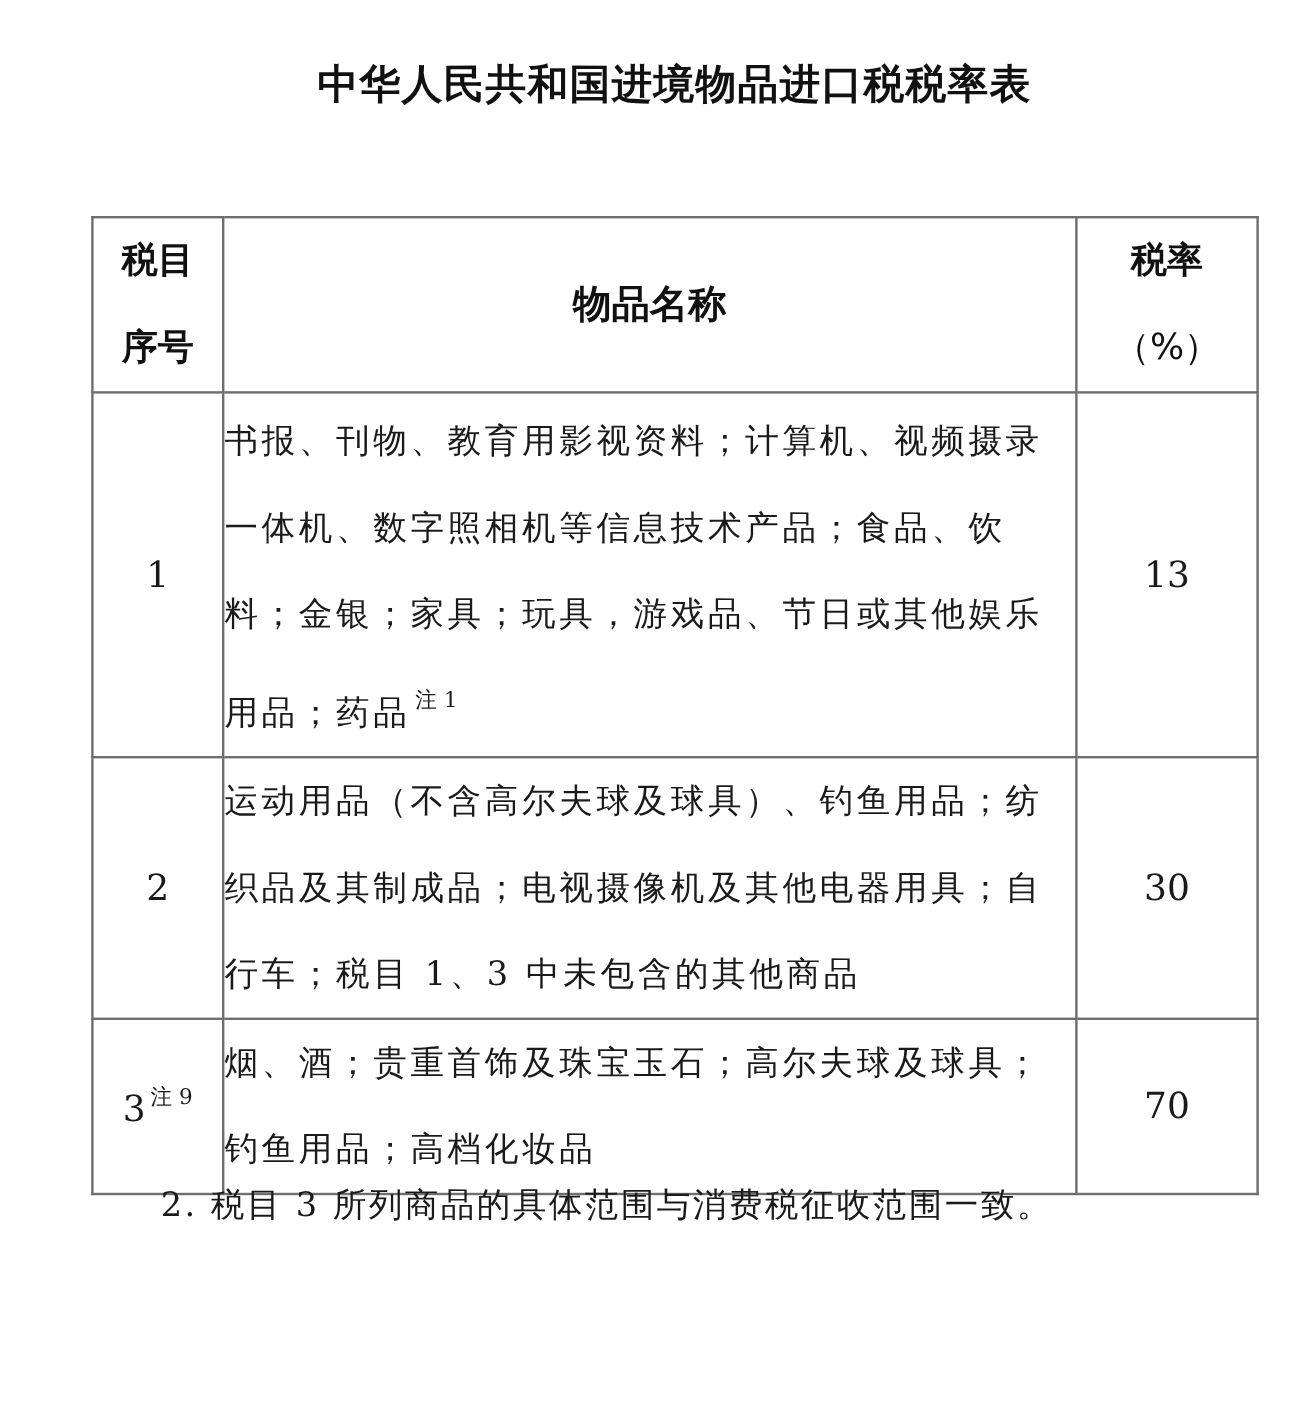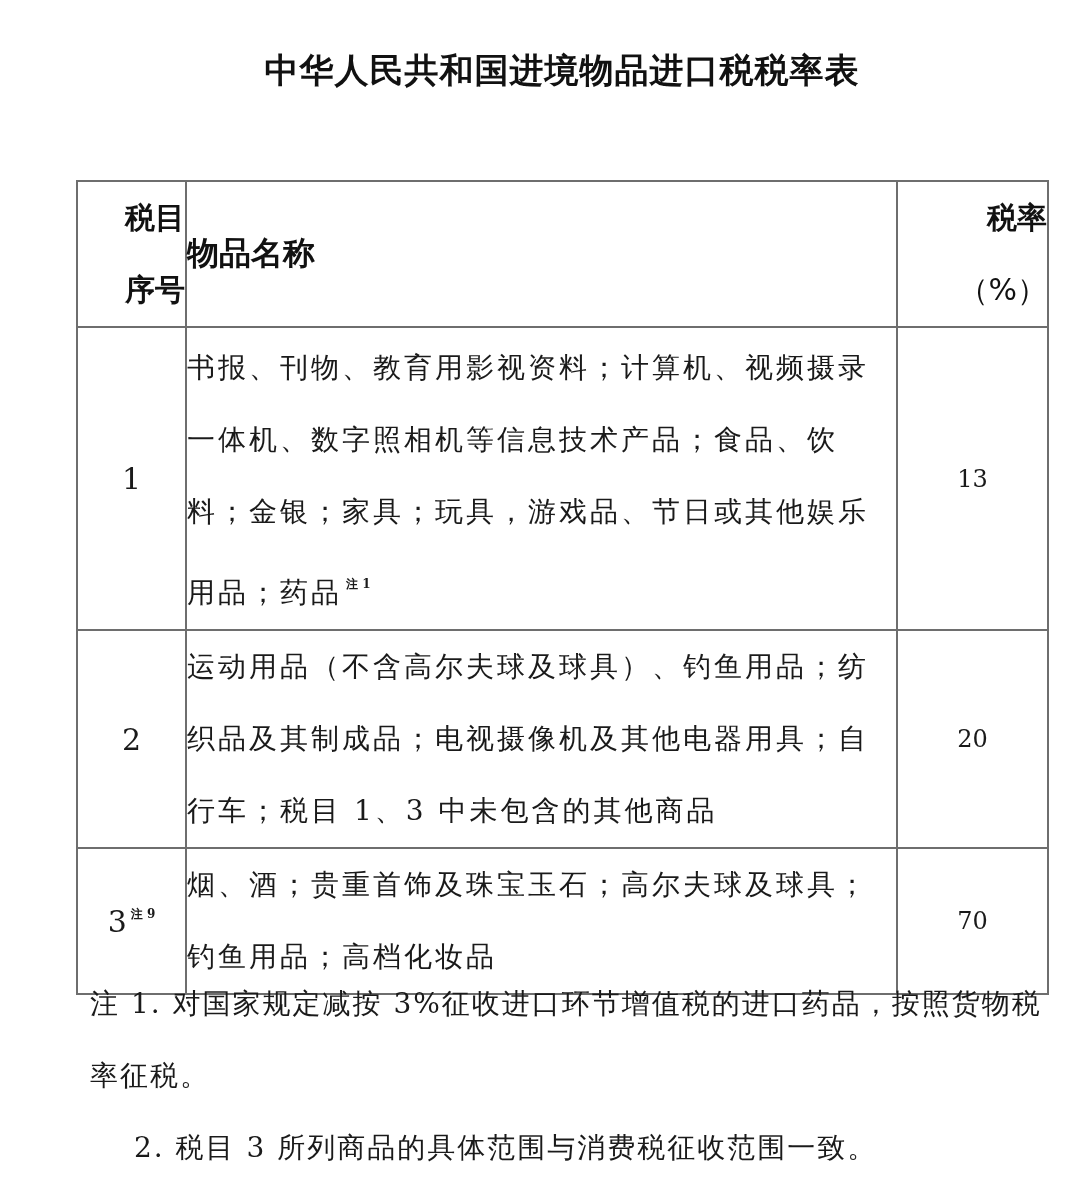--- a/index.html
+++ b/index.html
@@ -21,32 +21,32 @@
       border: 2px solid #6e6e6e; padding: 0;
     }
     col.c1 { width: 109px; }
     col.c2 { width: 711px; }
     col.c3 { width: 151px; }
     th {
       font-family: "DejaVu Sans", "Liberation Sans", sans-serif;
       font-weight: bold; font-size: 30px; color: #111;
     }
     tr.head { height: 142px; }
-    .th-stack { line-height: 72px; text-align: right; border-radius: 15px; }
-    .th-mid { text-align: left; font-size: 32px; }
+    .th-stack { line-height: 72px; text-align: center; border-radius: 15px; }
+    .th-mid { text-align: center; font-size: 32px; }
     td.num { text-align: center; font-size: 30px; vertical-align: middle; }
     td.desc {
       font-size: 28px; line-height: 72px; padding: 0 12px 0 14px;
       vertical-align: top; letter-spacing: 3px;
     }
-    td.rate { text-align: center; font-size: 24px; vertical-align: middle; }
+    td.rate { text-align: center; font-size: 30px; vertical-align: middle; }
     tr.r1 { height: 285px; }
     tr.r2 { height: 215px; }
     tr.r3 { height: 143px; }
-    sup.note { font-size: 12px; vertical-align: 14px; margin-left: 4px; letter-spacing: 0; font-weight: bold; }
+    sup.note { font-size: 18px; vertical-align: 14px; margin-left: 4px; letter-spacing: 0; }
     .notes {
       position: absolute; left: 90px; top: 968px; width: 960px;
       font-size: 28px; line-height: 72px; letter-spacing: 2px;
     }
     .notes .n2 { padding-left: 44px; }
   </style>
 </head>
 <body>
 
 <div class="title">中华人民共和国进境物品进口税税率表</div>
@@ -84,31 +84,30 @@
     <td class="rate">13</td>
   </tr>
 
   <tr class="r2">
     <td class="num">
       <span>2</span>
     </td>
     <td class="desc" style="padding-top:0px;">
       <span>运动用品（不含高尔夫球及球具）、钓鱼用品；纺织品及其制成品；电视摄像机及其他电器用具；自行车；税目 1、3 中未包含的其他商品</span>
     </td>
-    <td class="rate">20</td>
+    <td class="rate">30</td>
   </tr>
 
   <tr class="r3">
     <td class="num">
       <span>3</span><sup class="note">注 9</sup>
     </td>
     <td class="desc">
       <span>烟、酒；贵重首饰及珠宝玉石；高尔夫球及球具；钓鱼用品；高档化妆品</span>
     </td>
     <td class="rate">70</td>
   </tr>
 </tbody>
   </table>
 
 <div class="notes">
-  <div>注 1. 对国家规定减按 3%征收进口环节增值税的进口药品，按照货物税率征税。</div>
   <div class="n2">2. 税目 3 所列商品的具体范围与消费税征收范围一致。</div>
 </div>
 
 </body></html>

